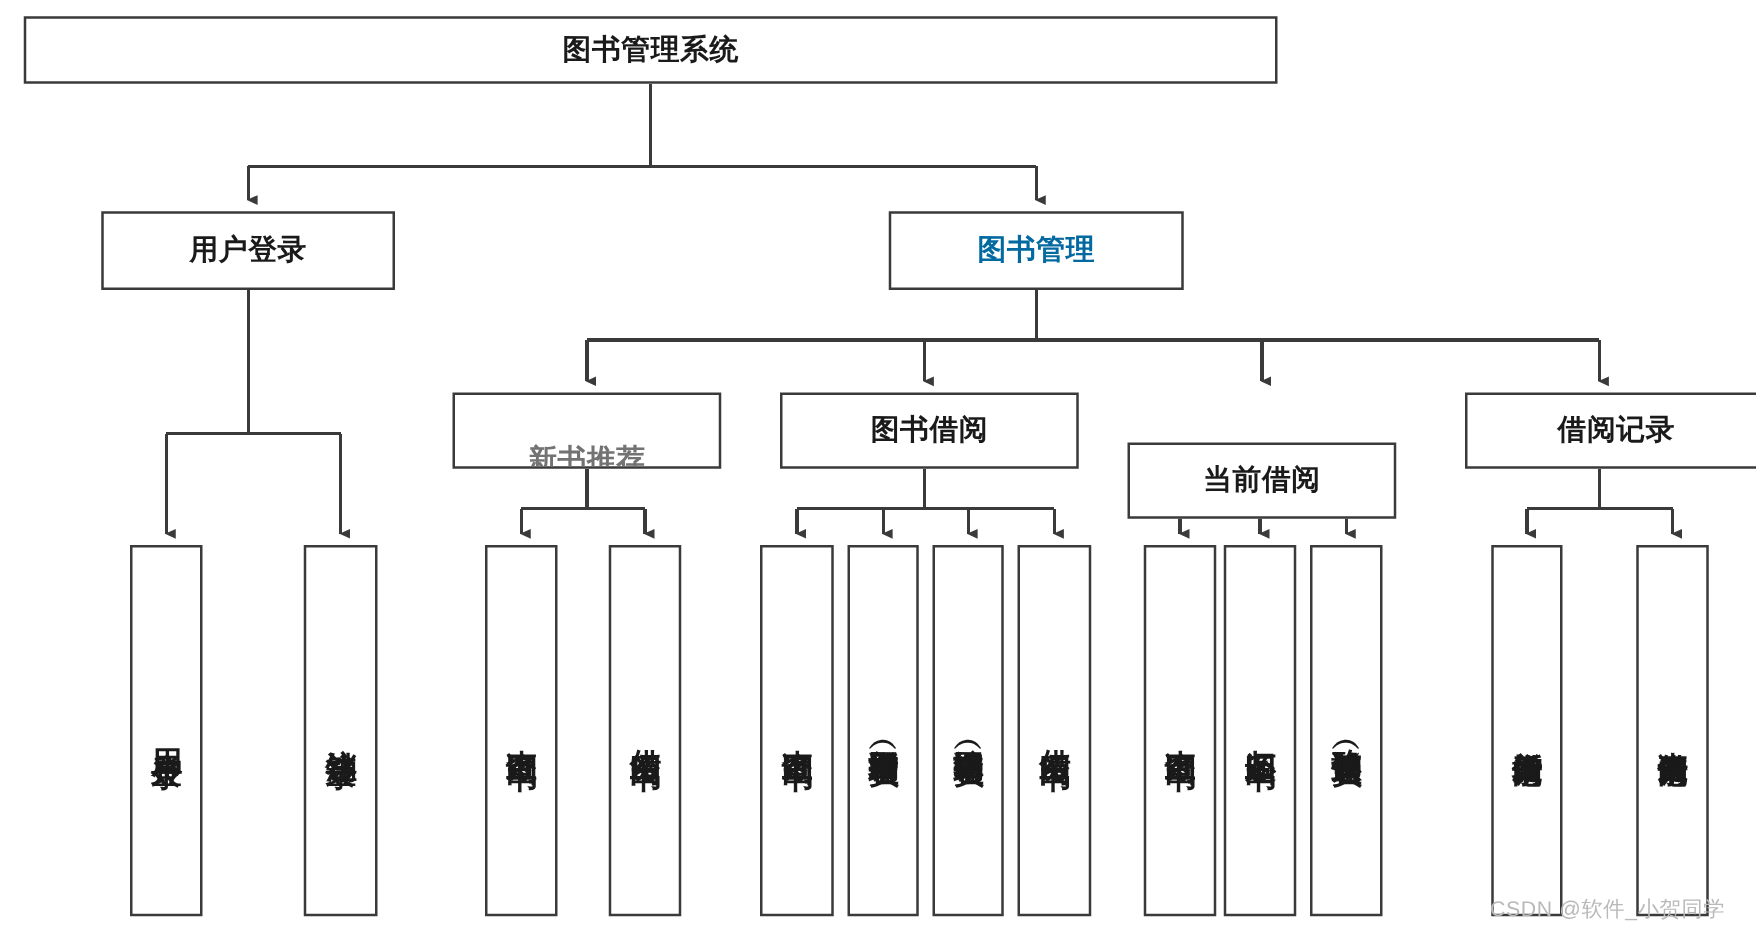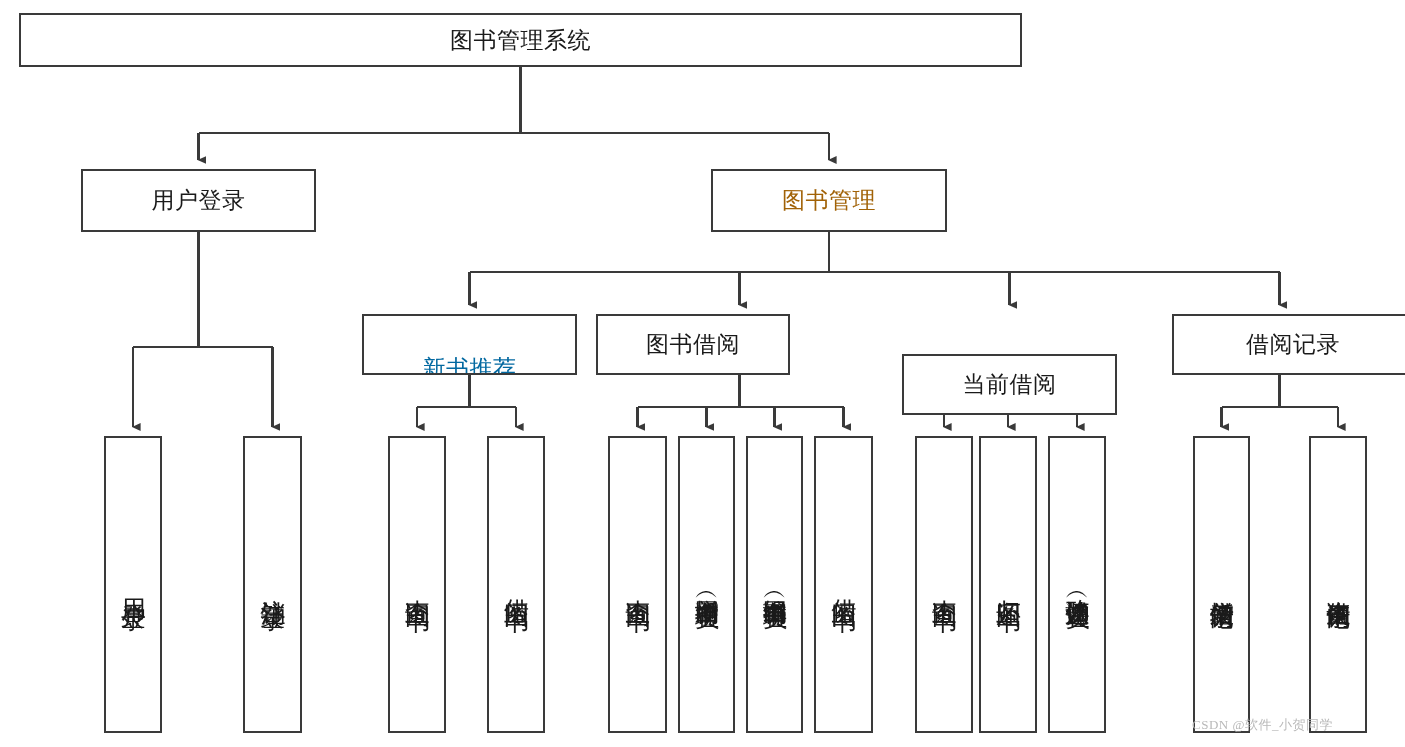--- a/index.html
+++ b/index.html
@@ -26,20 +26,21 @@
   }
   .node-box {
     position: absolute;
     box-sizing: border-box;
     background: #ffffff;
     border: 2px solid #3a3a3a;
     display: flex;
     align-items: center;
     justify-content: center;
     overflow: hidden;
+    font-weight: bold;
   }
   .node-label {
     color: #1a1a1a;
     font-family: "DejaVu Sans", "Liberation Sans", sans-serif;
     letter-spacing: 0.5px;
     white-space: nowrap;
     line-height: 1.08;
   }
   .horiz .node-label {
     font-size: 23px;
@@ -55,22 +56,22 @@
     line-height: 1.12;
     letter-spacing: 3px;
   }
   .vert.long .node-label {
     font-size: 24px;
     letter-spacing: 1px;
   }
   .watermark {
     position: absolute;
     color: #b9b9b9;
-    font-size: 13px;
-    font-family: Liberation Serif, serif;
+    font-size: 17px;
+    font-family: Liberation Sans, sans-serif;
     white-space: nowrap;
     letter-spacing: 0.5px;
   }
 </style>
 </head>
 <body>
 
 <div id="canvas">
   <svg id="diagram-svg" viewBox="0 0 1405 747">
     <defs>
@@ -116,26 +117,26 @@
   </svg>
 
   <div id="node-layer">
       <div class="node-box horiz" style="left: 19px; top: 13px; width: 1003px; height: 54px; border-color: rgb(58, 58, 58);">
         <span class="node-label" style="color: rgb(26, 26, 26);">图书管理系统</span>
       </div>
       <div class="node-box horiz" style="left: 81px; top: 169px; width: 235px; height: 63px; border-color: rgb(58, 58, 58);">
         <span class="node-label" style="color: rgb(26, 26, 26);">用户登录</span>
       </div>
       <div class="node-box horiz" style="left: 711px; top: 169px; width: 236px; height: 63px; border-color: rgb(58, 58, 58);">
-        <span class="node-label" style="color: #a16207;">图书管理</span>
+        <span class="node-label" style="color: #0369a1;">图书管理</span>
       </div>
       <div class="node-box horiz" style="left: 362px; top: 314px; width: 215px; height: 61px; border-color: rgb(58, 58, 58);">
-        <span class="node-label" style="color: #0369a1; margin-top: 48px;">新书推荐</span>
+        <span class="node-label" style="color: #737373; margin-top: 48px;">新书推荐</span>
       </div>
-      <div class="node-box horiz" style="left: 596px; top: 314px; width: 194px; height: 61px; border-color: rgb(58, 58, 58);">
+      <div class="node-box horiz" style="left: 624px; top: 314px; width: 239px; height: 61px; border-color: rgb(58, 58, 58);">
         <span class="node-label" style="color: rgb(26, 26, 26);">图书借阅</span>
       </div>
       <div class="node-box horiz" style="left: 902px; top: 314px; width: 215px; height: 61px; border-color: rgb(58, 58, 58); margin-top: 40px;">
         <span class="node-label" style="color: rgb(26, 26, 26);">当前借阅</span>
       </div>
       <div class="node-box horiz" style="left: 1172px; top: 314px; width: 242px; height: 61px; border-color: rgb(58, 58, 58);">
         <span class="node-label" style="color: rgb(26, 26, 26);">借阅记录</span>
       </div>
       <div class="node-box vert" style="left: 104px; top: 436px; width: 58px; height: 297px; border-color: rgb(58, 58, 58);">
         <span class="node-label" style="color: rgb(26, 26, 26);">用户登录</span>

